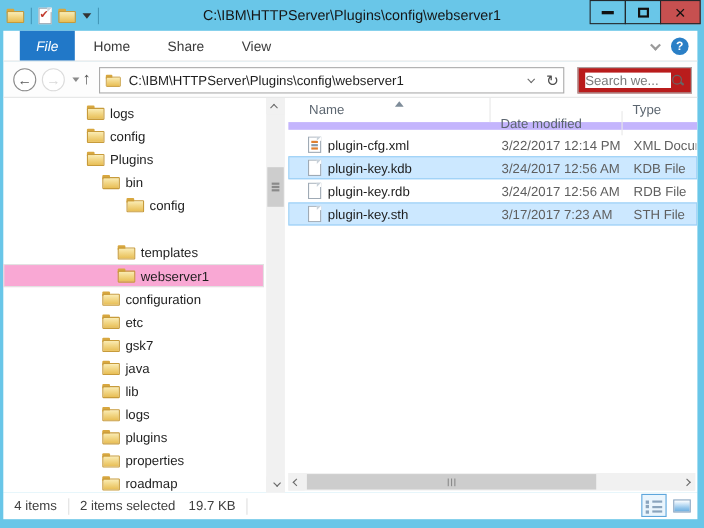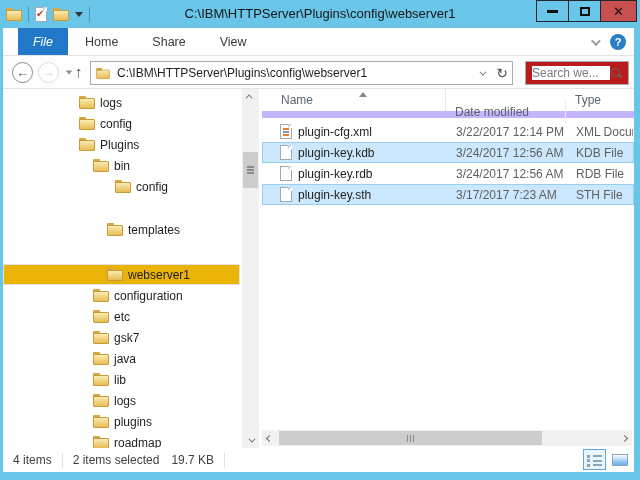--- a/index.html
+++ b/index.html
@@ -72,21 +72,21 @@
   .mag-icon { position:relative; width:12px; height:12px; flex:0 0 12px; }
   .mag-icon::before { content:""; position:absolute; left:1px; top:1px; width:7px; height:7px; border:1.5px solid #666; border-radius:50%; }
   .mag-icon::after { content:""; position:absolute; left:8px; top:8px; width:4px; height:1.8px; background:#666; transform:rotate(38deg); }
 
   
   .main { position:absolute; left:3px; right:6px; top:89px; bottom:32px; background:#fff; overflow:hidden; }
 
   .tree-pane { position:absolute; left:0; top:0; width:237px; bottom:0; overflow:hidden; padding-top:3px; }
   .tree-item { height:21px; display:flex; align-items:center; gap:5px; font-size:12px; color:#1e1e1e;
     white-space:nowrap; border:1px solid transparent; }
-  .tree-item.selected { background:#eab308; border-color:#E2E2E2;margin-top:24px; }
+  .tree-item.selected { background:#f9a8d4; border-color:#E2E2E2; }
 
   .vscroll { position:absolute; left:239px; top:0; width:17px; bottom:0; background:#F1F1F1; }
   .scroll-btn { position:absolute; left:0; width:17px; height:15px; display:flex; align-items:center; justify-content:center; background:#F1F1F1; }
   .vscroll .btn-up { top:0; } .vscroll .btn-down { bottom:0; }
   .vthumb { position:absolute; left:1px; top:63px; width:15px; height:36px; background:#CDCDCD; display:flex; align-items:center; justify-content:center; }
   .vgrip { width:7px; height:1.5px; background:#8a8a8a; box-shadow:0 -3px 0 #8a8a8a, 0 3px 0 #8a8a8a; }
 
   .list-pane { position:absolute; left:259px; right:0; top:0; bottom:0; overflow:hidden; }
   .list-header { display:flex; height:29px; border-bottom:7px solid #c4b5fd; align-items:center; position:relative; }
   .hcell { font-size:12px; color:#5C6670; height:100%; display:flex; align-items:center; }
@@ -292,28 +292,28 @@
             <span class="ftab"></span>
             <span class="fbody"></span>
           </span>
     <span class="tree-label">plugins</span>
   </div>
         <div class="tree-item" style="padding-left: 89px;">
     <span class="folder-icon">
             <span class="ftab"></span>
             <span class="fbody"></span>
           </span>
+    <span class="tree-label">properties</span>
+  </div>
+        <div class="tree-item" style="padding-left: 89px;">
+    <span class="folder-icon">
+            <span class="ftab"></span>
+            <span class="fbody"></span>
+          </span>
     <span class="tree-label">roadmap</span>
-  </div>
-        <div class="tree-item" style="padding-left: 89px;">
-    <span class="folder-icon">
-            <span class="ftab"></span>
-            <span class="fbody"></span>
-          </span>
-    <span class="tree-label">properties</span>
   </div>
       </div>
 
     <div class="vscroll">
       <div class="scroll-btn btn-up">
           <span class="chev up small"></span>
         </div>
       <div class="vthumb">
           <span class="vgrip"></span>
         </div>

